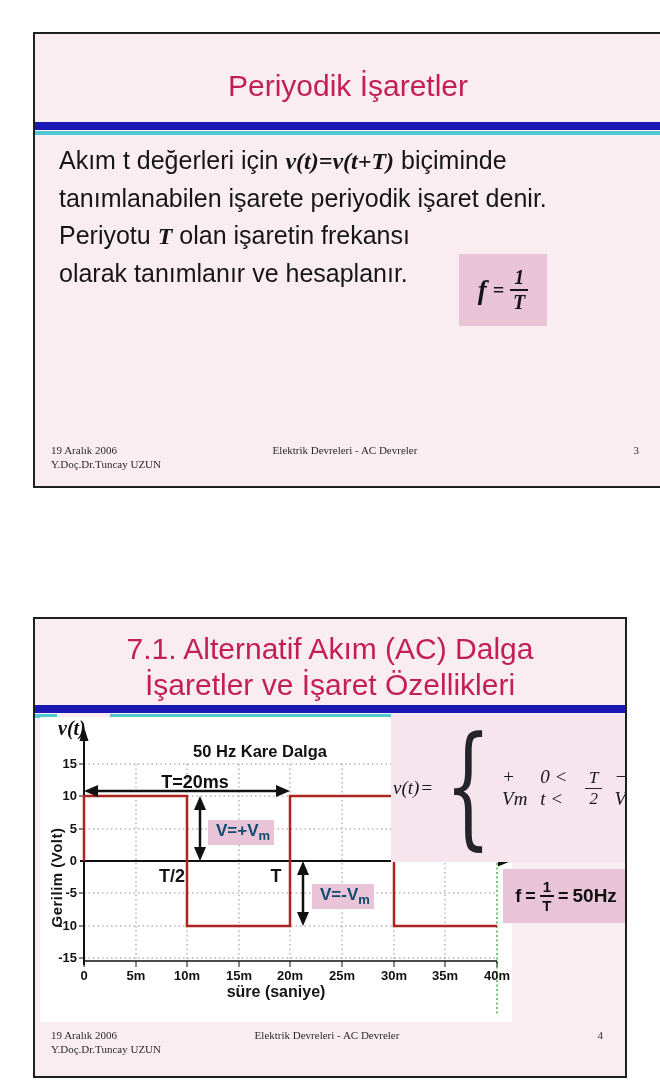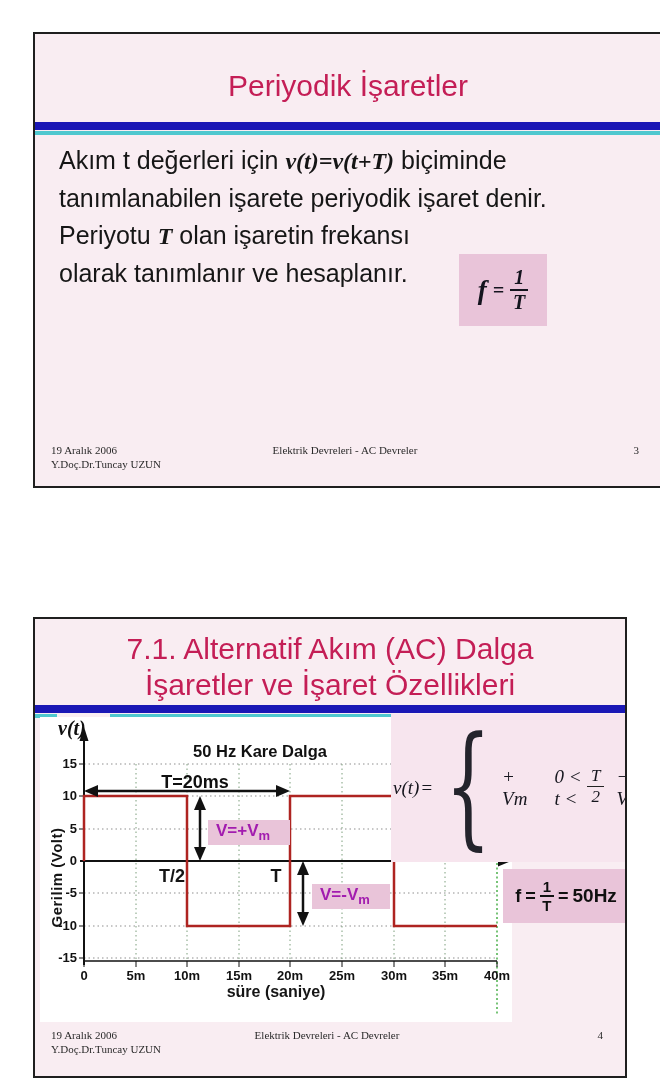--- a/index.html
+++ b/index.html
@@ -46,42 +46,42 @@
   .footer .f-page{position:absolute;right:0;top:0;}
 
   
   .chart-panel{position:absolute;left:5px;top:98px;width:472px;height:305px;background:#ffffff;}
   .chart-panel svg{position:absolute;left:0;top:0;}
   .svg-tick{font-family:"Liberation Sans", sans-serif;font-size:13px;font-weight:bold;fill:#111111;}
   .ov{position:absolute;}
   .vt-label{left:18px;top:0px;font-family:"Liberation Serif", serif;font-style:italic;font-weight:bold;font-size:20px;color:#101010;}
   .chart-title{left:110px;top:25px;width:220px;text-align:center;font-weight:bold;font-size:16.5px;color:#101010;}
   .period-label{left:100px;top:55px;width:110px;text-align:center;font-weight:bold;font-size:18px;color:#101010;}
-  .vlabel{background:#e9c4d9;font-weight:bold;font-size:17px;color:#a21caf;padding:1px 20px 2px 8px;}
+  .vlabel{background:#e9c4d9;font-weight:bold;font-size:17px;color:#0c4a6e;padding:1px 4px 2px 8px;}
   .vlabel sub{font-size:13px;}
   .vplus{left:168px;top:103px;}
   .vminus{left:272px;top:167px;}
   .thalf{left:110px;top:149px;width:44px;text-align:center;font-weight:bold;font-size:18px;}
   .tmark{left:224px;top:149px;width:24px;text-align:center;font-weight:bold;font-size:18px;}
   .xlabel{left:116px;top:266px;width:240px;text-align:center;font-weight:bold;font-size:16px;}
   .ylabel{left:-64px;top:152px;width:160px;height:17px;transform:rotate(-90deg);text-align:center;font-weight:bold;font-size:15px;letter-spacing:0.5px;}
   .ts-label{right:4px;top:113px;font-family:"Liberation Serif", serif;font-style:italic;font-weight:bold;font-size:17px;}
 
   
   .pw{
     position:absolute;left:356px;top:95px;width:236px;height:148px;background:#f7e5ee;
     display:flex;align-items:center;font-family:"Liberation Serif", serif;color:#16161e;
   }
   .pw .pw-lhs{font-style:italic;font-size:19px;margin-left:2px;}
   .pw .pw-eq{font-size:19px;margin:0 2px;}
   .pw .pw-brace{font-family:"DejaVu Serif", serif;font-size:132px;font-weight:300;line-height:0.9;transform:scaleX(0.55);color:#24242c;margin:0 -8px 6px -8px;}
   .pw .cases{display:flex;flex-direction:row;gap:12px;}
   .pw .case-row{display:flex;align-items:center;font-style:italic;font-size:19px;}
   .pw .case-val{width:54px;}
-  .pw .case-cond{margin-left:16px;display:flex;gap:2px;}
+  .pw .case-cond{margin-left:0;display:flex;align-items:center;gap:16px;}
   .pw .frac{font-size:17px;}
   .pw .frac .num{border-bottom:1.5px solid #222;}
 
   
   .fbox2{
     position:absolute;left:468px;top:250px;width:126px;height:54px;background:#e9c4d9;
     display:flex;align-items:center;justify-content:center;gap:4px;
     font-weight:bold;color:#101010;font-size:18px;
   }
   .fbox2 .frac{font-size:15px;}

